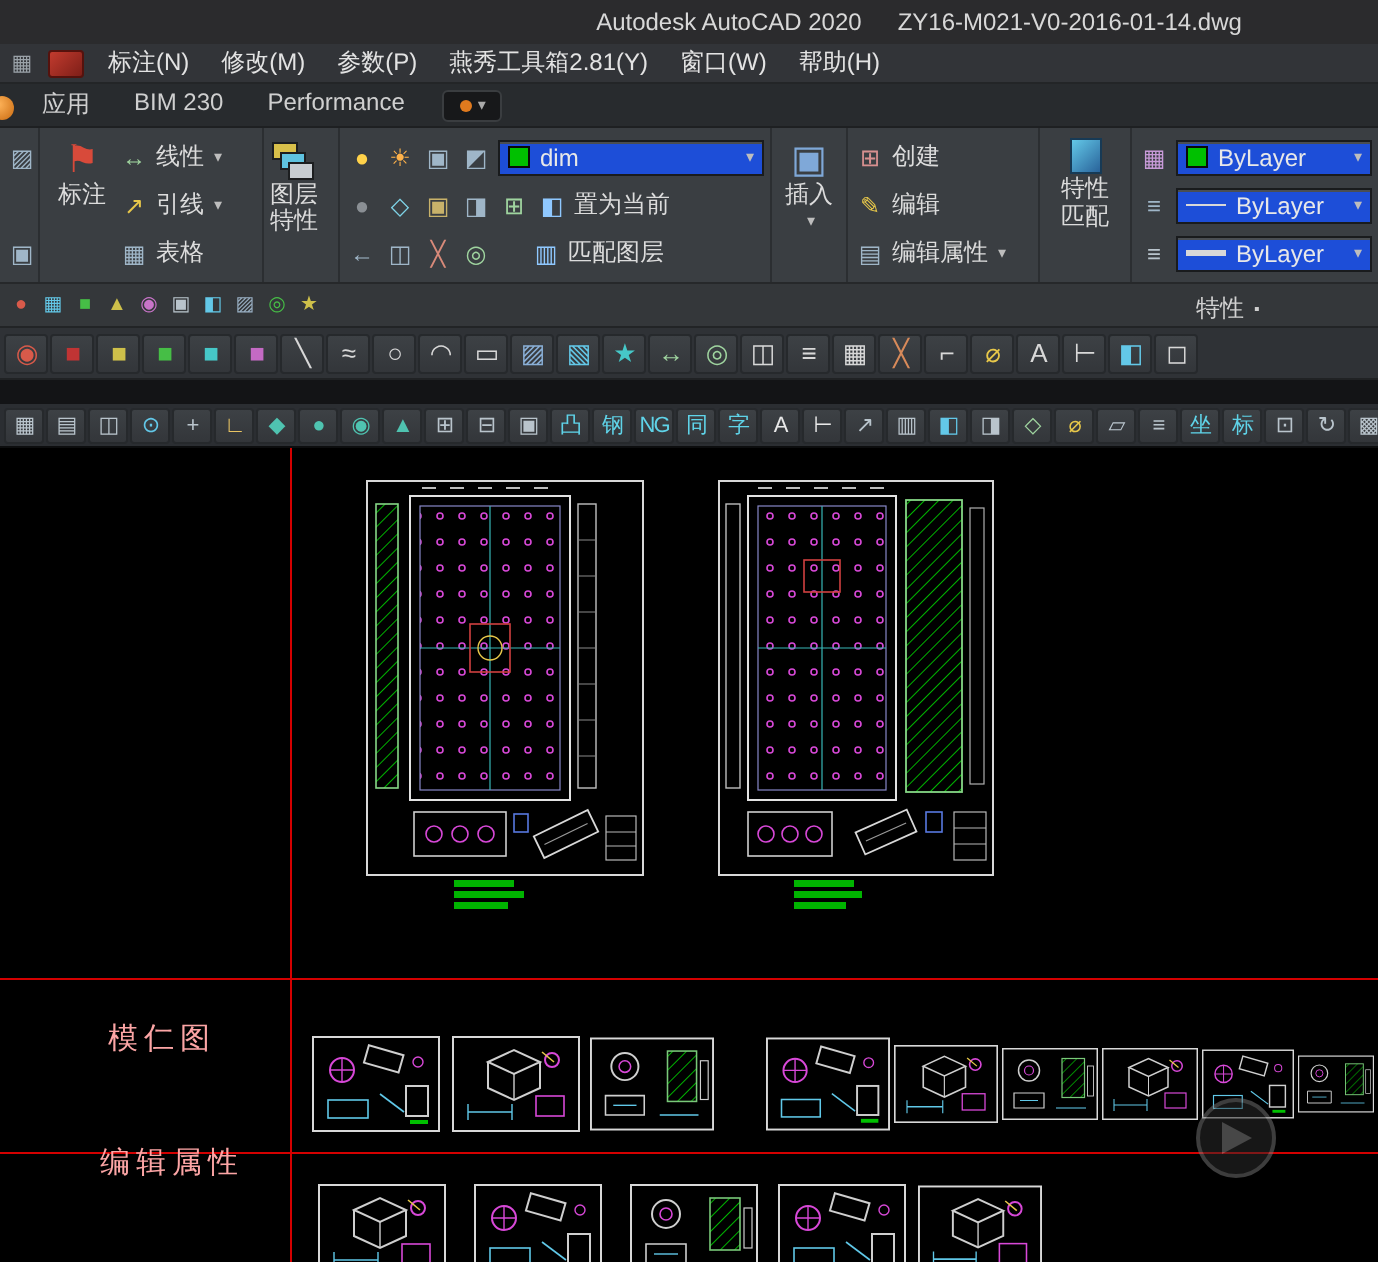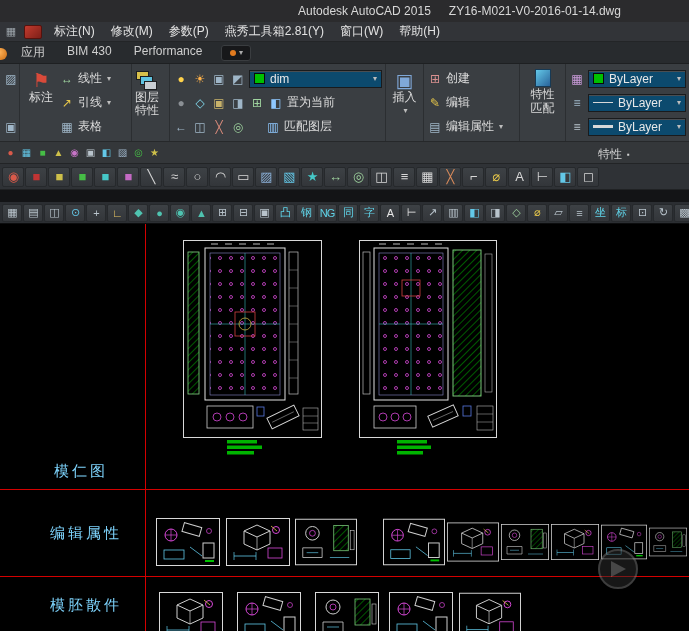--- a/index.html
+++ b/index.html
@@ -37,21 +37,21 @@
   .panel{display:flex;flex-direction:column;padding:3px 3px 0 3px;border-right:1px solid #2b2e31;}
   .panel.hrow{flex-direction:row;align-items:flex-start;}
   .rrow{height:23px;margin-bottom:1px;display:flex;align-items:center;gap:3px;
     color:#dcdcdc;font-size:12px;white-space:nowrap;}
   .micon{width:16px;height:16px;display:flex;align-items:center;justify-content:center;
     font-size:12px;flex:none;}
   .caret{font-size:8px;color:#bdbdbd;margin-left:2px;}
   .bigbtn{display:flex;flex-direction:column;align-items:center;color:#dcdcdc;
     font-size:12px;padding-top:2px;line-height:13px;}
   .bigbtn .micon{width:22px;height:22px;font-size:19px;}
-  .combo{background:#0c4a6e;border:1px solid #191b1d;box-shadow:inset 0 1px 0 #4a4e52;
+  .combo{background:#1d4ed8;border:1px solid #191b1d;box-shadow:inset 0 1px 0 #4a4e52;
     color:#e8e8e8;font-size:12px;height:18px;display:flex;align-items:center;
     padding:0 4px;gap:5px;flex:1;min-width:0;}
   .swatch{width:11px;height:11px;background:#00c000;border:1px solid #0a0a0a;flex:none;}
   .linesample{width:20px;border-top:1px solid #d8d8d8;flex:none;}
   .linesample.thick{border-top-width:3px;}
   .layersicon{position:relative;width:24px;height:22px;flex:none;}
   .layersicon span{position:absolute;width:13px;height:9px;border:1px solid #1c1e20;}
   .layersicon .l1{left:1px;top:2px;background:#d8c04a;}
   .layersicon .l2{left:5px;top:7px;background:#5fc3e0;}
   .layersicon .l3{left:9px;top:12px;background:#c8cdd2;}
@@ -73,32 +73,32 @@
     border:1px solid #26292c;border-radius:2px;overflow:hidden;letter-spacing:-1px;flex:none;}
   .tbi2{width:20px;height:18px;font-size:11px;}
   .dock{width:16px;height:16px;font-size:10px;background:none;border:none;}
   .gapstrip{height:12px;background:#131416;}
   .tbrow2{height:22px;background:#2b2e32;display:flex;align-items:center;gap:1px;
     padding-left:2px;border-bottom:1px solid #0c0d0e;}
 
   
   .canvas{position:relative;height:407px;background:#000;cursor:crosshair;}
   .canvas svg{position:absolute;left:0;top:0;}
-  .sec-label{position:absolute;color:#7dd3fc;font-size:15px;letter-spacing:3px;
-    white-space:nowrap;}
+  .sec-label{position:absolute;color:#fca5a5;font-size:15px;letter-spacing:3px;
+    white-space:nowrap;margin-top:48px;}
   .lbl1{left:54px;top:238px;}
   .lbl2{left:50px;top:300px;}
   .lbl3{left:50px;top:372px;}
 </style>
 </head>
 <body>
 
 <div class="titlebar">
   <div class="shift">
-    <span>Autodesk AutoCAD 2015</span>
+    <span>Autodesk AutoCAD 2020</span>
     <span>ZY16-M021-V0-2016-01-14.dwg</span>
   </div>
 </div>
 
 <div class="menubar">
   <span class="appmenu">▦</span>
   <span class="acadlogo"></span>
   <div style="display:flex;">
       <span class="menu-item">标注(N)</span>
       <span class="menu-item">修改(M)</span>
@@ -106,21 +106,21 @@
       <span class="menu-item">燕秀工具箱2.81(Y)</span>
       <span class="menu-item">窗口(W)</span>
       <span class="menu-item">帮助(H)</span>
     </div>
 </div>
 
 <div class="tabrow">
   <span class="appdot"></span>
   <div class="tabitems">
       <span class="tab">应用</span>
-      <span class="tab">BIM 430</span>
+      <span class="tab">BIM 230</span>
       <span class="tab">Performance</span>
     </div>
   <span class="tooldd">
     <span class="dot"></span>
     <span class="car">▾</span>
   </span>
 </div>
 
 <div class="ribbon">
 

